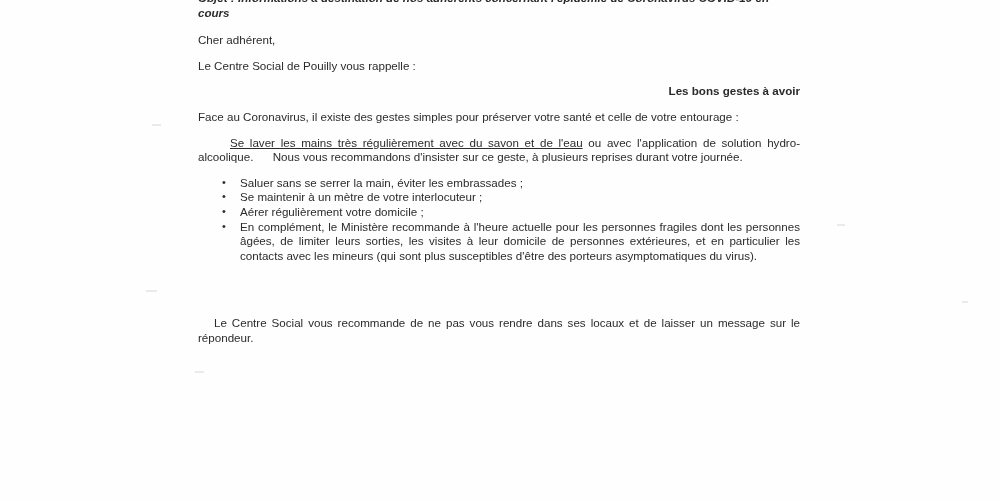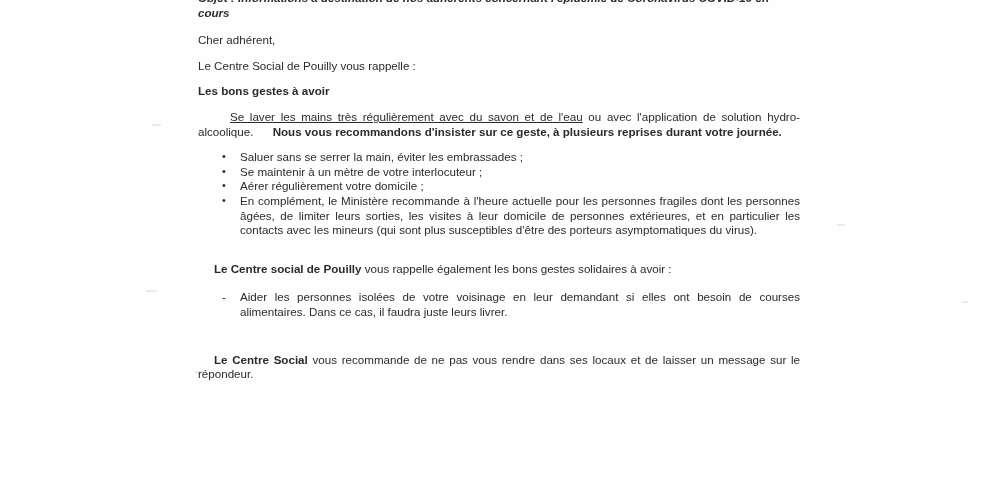--- a/index.html
+++ b/index.html
@@ -60,30 +60,30 @@
   .subject {
     font-weight: bold;
     font-style: italic;
     margin: 0 0 13px 0;
     text-align: left;
   }
 
   .heading {
     font-weight: bold;
     margin: 0 0 11px 0;
-    text-align: left;
+    text-align: right;
   }
 
   .underlined {
     text-decoration: underline;
     margin-left: 32px;
   }
 
   .strong {
-    font-weight: bold;
+    font-weight: normal;
     padding-left: 16px;
   }
 
   
   ul.bullets {
     list-style: none;
     margin: 0 0 0 0;
     padding: 0;
   }
   ul.bullets > li {
@@ -137,37 +137,36 @@
   <div id="letter-body">
 
     <p class="subject">Objet : Informations à destination de nos adhérents concernant l'épidémie de Coronavirus COVID-19 en cours</p>
 
     <p class="para">Cher adhérent,</p>
 
     <p class="para">Le Centre Social de Pouilly vous rappelle :</p>
 
     <p class="heading">Les bons gestes à avoir</p>
 
+    <p class="para">Face au Coronavirus, il existe des gestes simples pour préserver votre santé et celle de votre entourage :</p>
 
     <p class="para"><span class="underlined">Se laver les mains très régulièrement avec du savon et de l'eau</span><span> ou avec l'application de solution hydro-alcoolique. </span><span class="strong">Nous vous recommandons d'insister sur ce geste, à plusieurs reprises durant votre journée.</span></p>
 
 
     <ul class="bullets">
       <li>Saluer sans se serrer la main, éviter les embrassades ;</li>
       <li>Se maintenir à un mètre de votre interlocuteur ;</li>
       <li>Aérer régulièrement votre domicile ;</li>
       <li>En complément, le Ministère recommande à l'heure actuelle pour les personnes fragiles dont les personnes âgées, de limiter leurs sorties, les visites à leur domicile de personnes extérieures, et en particulier les contacts avec les mineurs (qui sont plus susceptibles d'être des porteurs asymptomatiques du virus).</li>
     </ul>
 
     <div class="spacer-lg"></div>
 
-    <p class="para tight"><span class="strong">Le Centre social de Pouilly</span><span> vous rappelle également les bons gestes solidaires à avoir :</span></p>
 
     <ul class="dashes">
-      <li>Aider les personnes isolées de votre voisinage en leur demandant si elles ont besoin de courses alimentaires. Dans ce cas, il faudra juste leurs livrer.</li>
     </ul>
 
     <div class="spacer-sm"></div>
 
     <p class="para tight"><span class="strong">Le Centre Social</span><span> vous recommande de ne pas vous rendre dans ses locaux et de laisser un message sur le répondeur.</span></p>
 
   </div>
 </div>
 
 </body></html>

